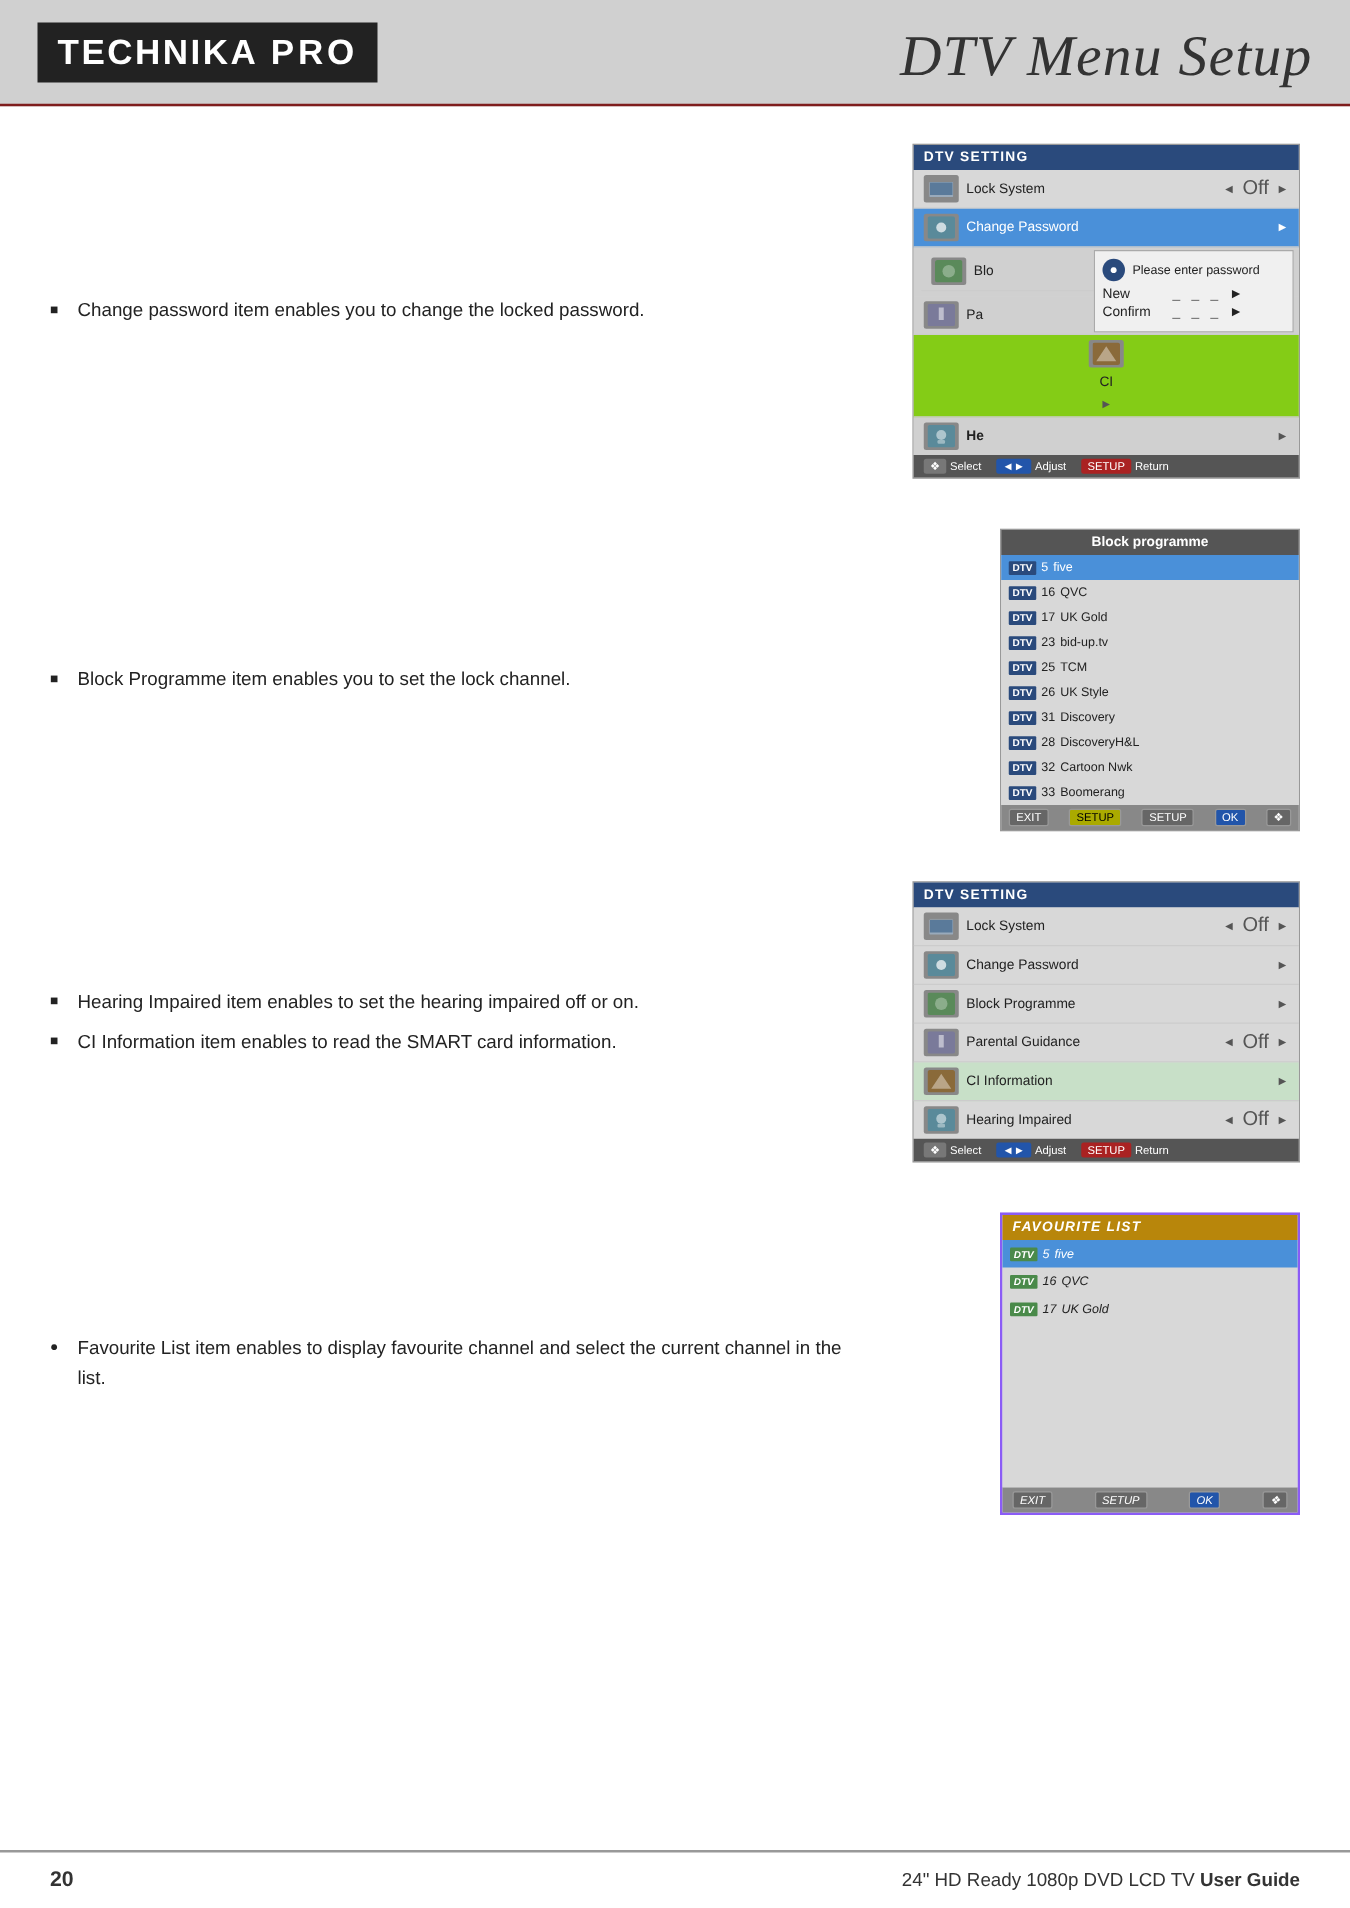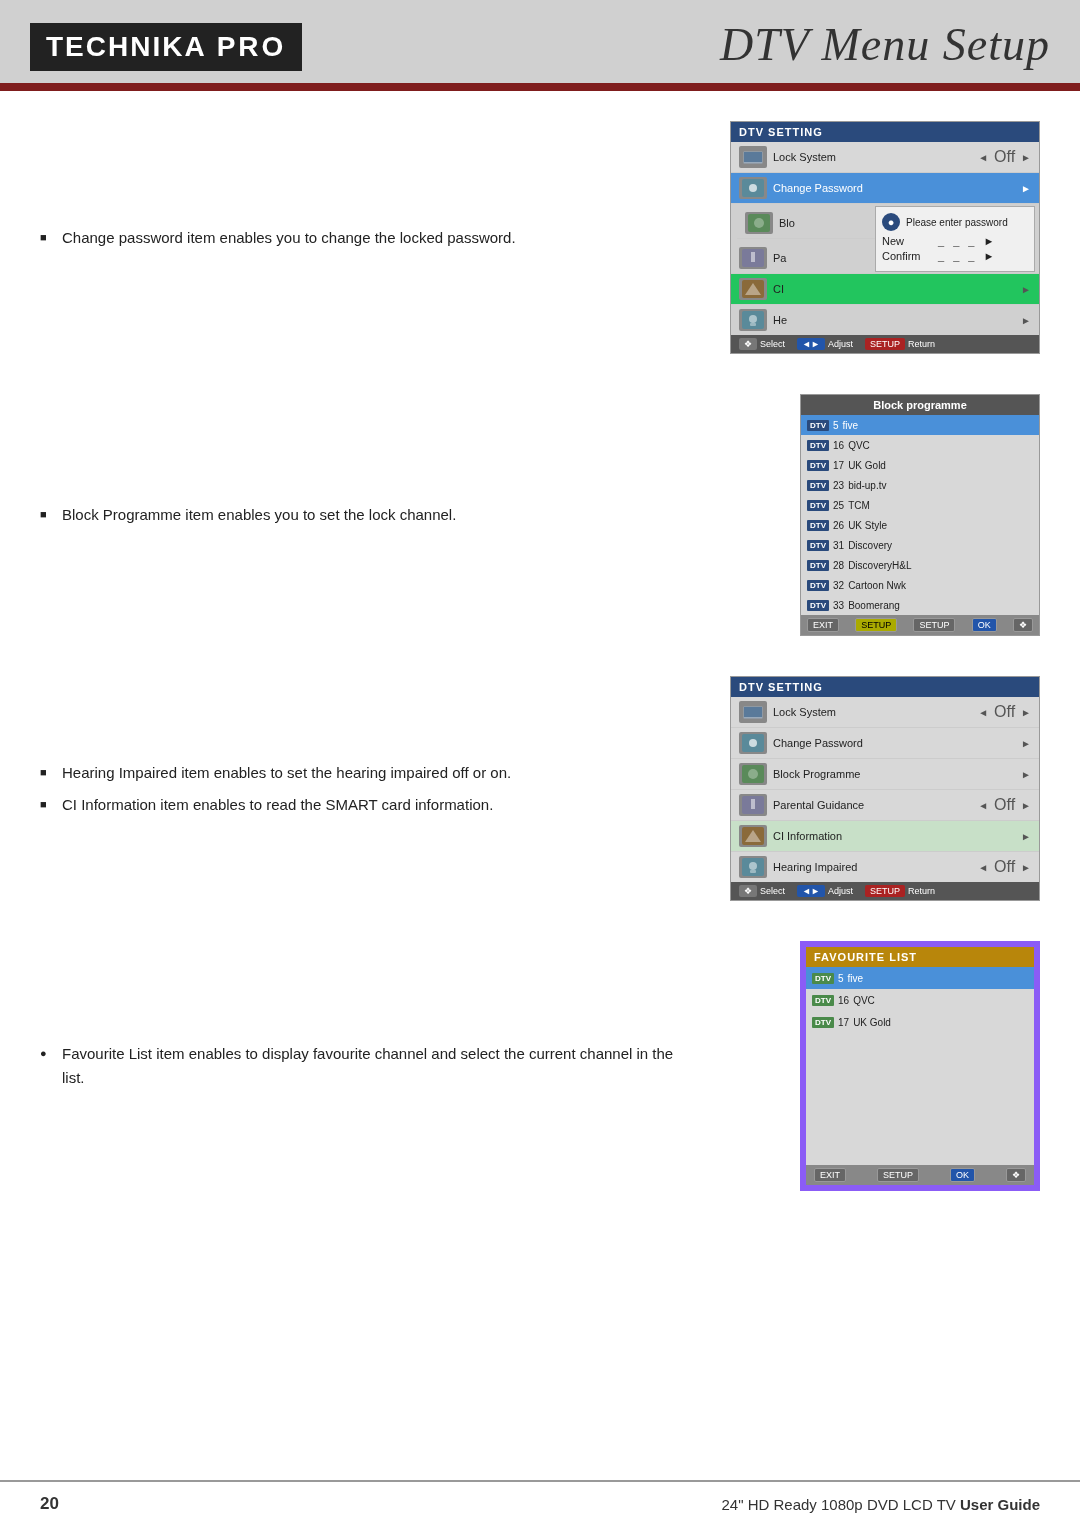--- a/index.html
+++ b/index.html
@@ -10,23 +10,23 @@
       font-family: Arial, Helvetica, sans-serif;
       color: #222;
       position: relative;
     }
 
     
     .header {
       background: #d0d0d0;
       padding: 18px 30px 12px 30px;
       display: flex;
-      align-items: flex-end;
+      align-items: flex-start;
       justify-content: space-between;
-      border-bottom: 8px solid #7f1d1d;
+      border-bottom: 2px solid #7f1d1d;
     }
     .logo-box {
       background: #222;
       padding: 8px 16px;
       display: flex;
       align-items: center;
       gap: 10px;
     }
     .logo-technika {
       color: #fff;
@@ -248,25 +248,26 @@
       padding: 1px 5px;
       font-size: 9px;
       border-radius: 2px;
       border: 1px solid #999;
     }
     .block-footer-btn.yellow { background: #aaaa00; color: #000; }
     .block-footer-btn.blue { background: #2255aa; }
 
     
     .fav-panel {
-      border: 6px solid #8b5cf6;
+      border: 2px solid #8b5cf6;
       background: #e8e8e8;
       font-size: 11px;
       width: 240px;
       margin-left: auto;
+      font-style: italic;
     }
     .fav-panel-header {
       background: #b8860b;
       color: #fff;
       font-size: 11px;
       font-weight: bold;
       padding: 4px 8px;
       letter-spacing: 1px;
     }
     .fav-body {
@@ -410,32 +411,32 @@
             <div class="dtv-row-icon">
               <svg viewBox="0 0 22 18" fill="none">
                 <rect width="22" height="18" rx="2" fill="#7a7a9a"></rect>
                 <rect x="9" y="3" width="4" height="10" fill="#fff" opacity="0.5"></rect>
               </svg>
             </div>
             <span class="dtv-row-label">Pa</span>
             <span class="dtv-row-arrow">►</span>
           </div>
 
-          <div class="dtv-row" style="background:#22c55e;">
+          <div class="dtv-row" style="background:#84cc16;flex-direction:column;">
             <div class="dtv-row-icon">
               <svg viewBox="0 0 22 18" fill="none">
                 <rect width="22" height="18" rx="2" fill="#8a6a3a"></rect>
                 <polygon points="11,3 19,15 3,15" fill="#fff" opacity="0.4"></polygon>
               </svg>
             </div>
             <span class="dtv-row-label">CI</span>
             <span class="dtv-row-arrow">►</span>
           </div>
 
-          <div class="dtv-row" style="background:#d0d0d0; border-bottom:none;">
+          <div class="dtv-row" style="background:#d0d0d0; border-bottom:none;font-weight:bold;">
             <div class="dtv-row-icon">
               <svg viewBox="0 0 22 18" fill="none">
                 <rect width="22" height="18" rx="2" fill="#5a8a9a"></rect>
                 <circle cx="11" cy="8" r="4" fill="#fff" opacity="0.5"></circle>
                 <rect x="8" y="12" width="6" height="3" rx="1" fill="#fff" opacity="0.4"></rect>
               </svg>
             </div>
             <span class="dtv-row-label">He</span>
             <span class="dtv-row-arrow">►</span>
           </div>

